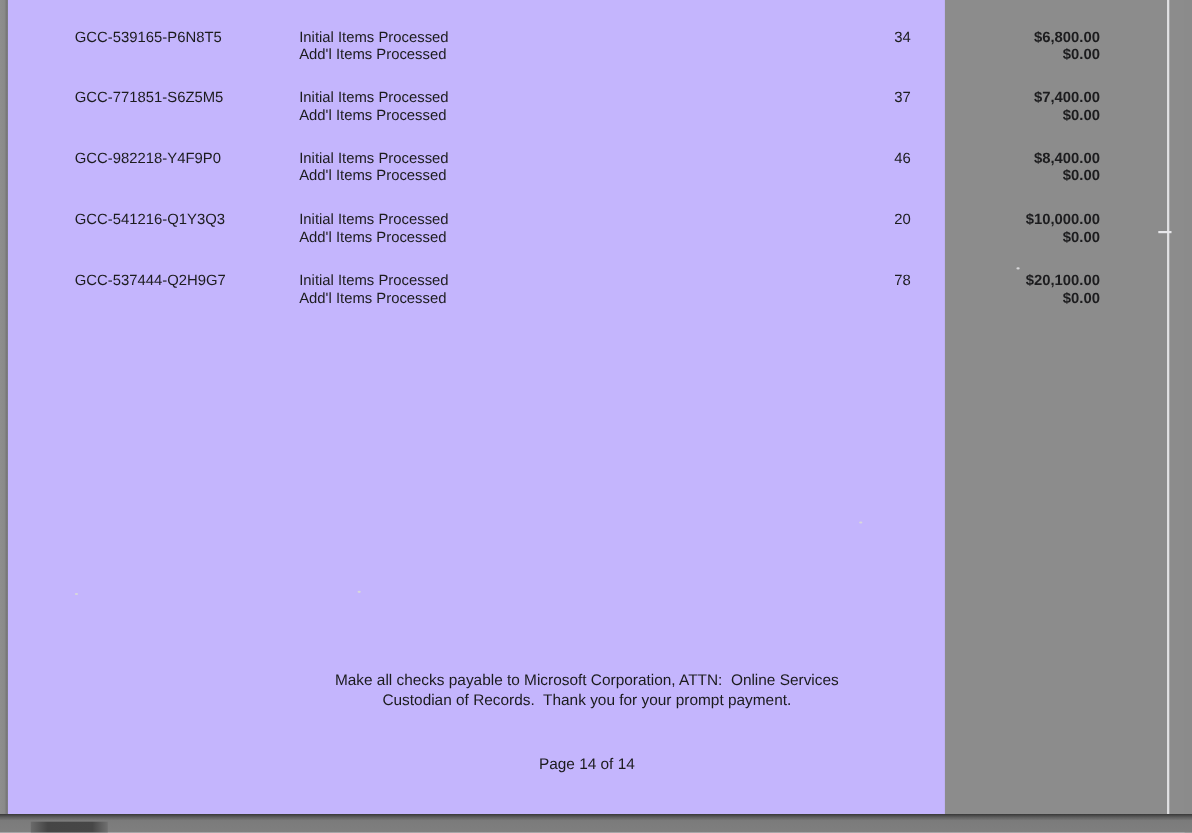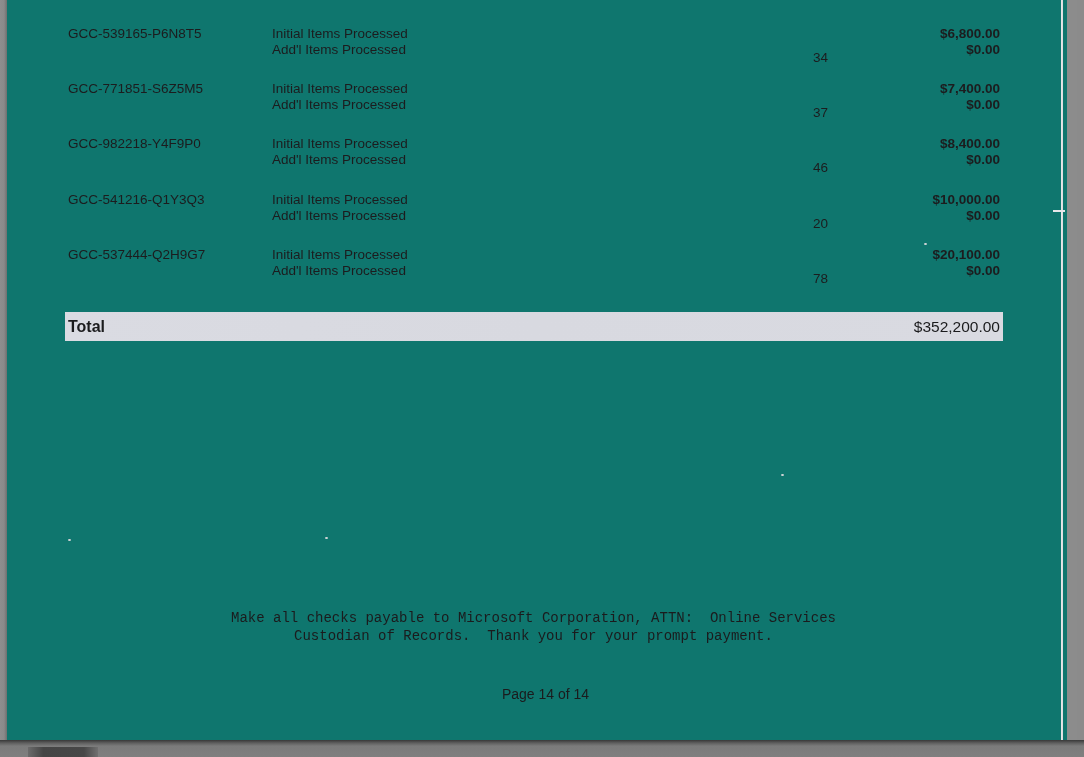--- a/index.html
+++ b/index.html
@@ -13,23 +13,23 @@
     width: 1084px;
     height: 757px;
     overflow: hidden;
     background: #8c8c8c;
   }
   
   .page {
     position: absolute;
     left: 7px;
     top: 0;
-    width: 1060px;
+    width: 852px;
     height: 740px;
-    background: #0f766e;
+    background: #c4b5fd;
     color: #1c1c1e;
   }
   
   .strip-left {
     position: absolute;
     left: 0; top: 0;
     width: 7px; height: 740px;
     background: linear-gradient(90deg, #8e8e8e 0, #8a8a8a 4px, #6f6f6f 7px);
   }
   .strip-right {
@@ -79,21 +79,21 @@
   .cell-code {
     position: absolute; left: 61px; top: 0;
     font-size: 13.5px; line-height: 16px; white-space: nowrap;
   }
   .cell-desc {
     position: absolute; left: 265px; top: 0;
     font-size: 13.5px; line-height: 16px; white-space: nowrap;
   }
   .cell-qty {
     position: absolute; left: 743px; top: 0; width: 78px;
-    text-align: right; font-size: 13.5px; line-height: 16px; margin-top: 24px;
+    text-align: right; font-size: 13.5px; line-height: 16px;
   }
   .cell-amt {
     position: absolute; left: 833px; top: 0; width: 160px;
     text-align: right; font-size: 13.5px; line-height: 16px; font-weight: bold;
   }
   .desc-line, .amt-line { display: block; }
 
   
   .total-bar {
     position: absolute;
@@ -113,24 +113,24 @@
 
   
   .footer-note {
     position: absolute;
     left: 0; top: 609px;
     width: 1053px;
     text-align: center;
     font-size: 14px; line-height: 18px;
     color: #1b1b1d;
   }
-  .footer-note .line { display: block; white-space: pre-wrap; font-family: Liberation Mono, monospace; }
+  .footer-note .line { display: block; white-space: pre-wrap; }
   .page-indicator {
     position: absolute;
-    left: 12px; top: 686px;
+    left: 0; top: 686px;
     width: 1053px;
     text-align: center;
     font-size: 14px;
     color: #1b1b1d;
   }
 </style>
 </head>
 <body>
 
 <div class="viewport">
@@ -195,24 +195,20 @@
         <span class="desc-line">Initial Items Processed</span>
         <span class="desc-line">Add'l Items Processed</span>
       </span>
       <span class="cell-qty">78</span>
       <span class="cell-amt">
         <span class="amt-line">$20,100.00</span>
         <span class="amt-line">$0.00</span>
       </span>
     </div>
 
-    <div class="total-bar">
-      <span class="total-label">Total</span>
-      <span class="total-amount">$352,200.00</span>
-    </div>
 
     <div class="footer-note">
       <span class="line">Make all checks payable to Microsoft Corporation, ATTN:  Online Services</span>
       <span class="line">Custodian of Records.  Thank you for your prompt payment.</span>
     </div>
 
     <div class="page-indicator">Page 14 of 14</div>
 
     <div class="fold-line"></div>
     <div class="fold-tick"></div>

